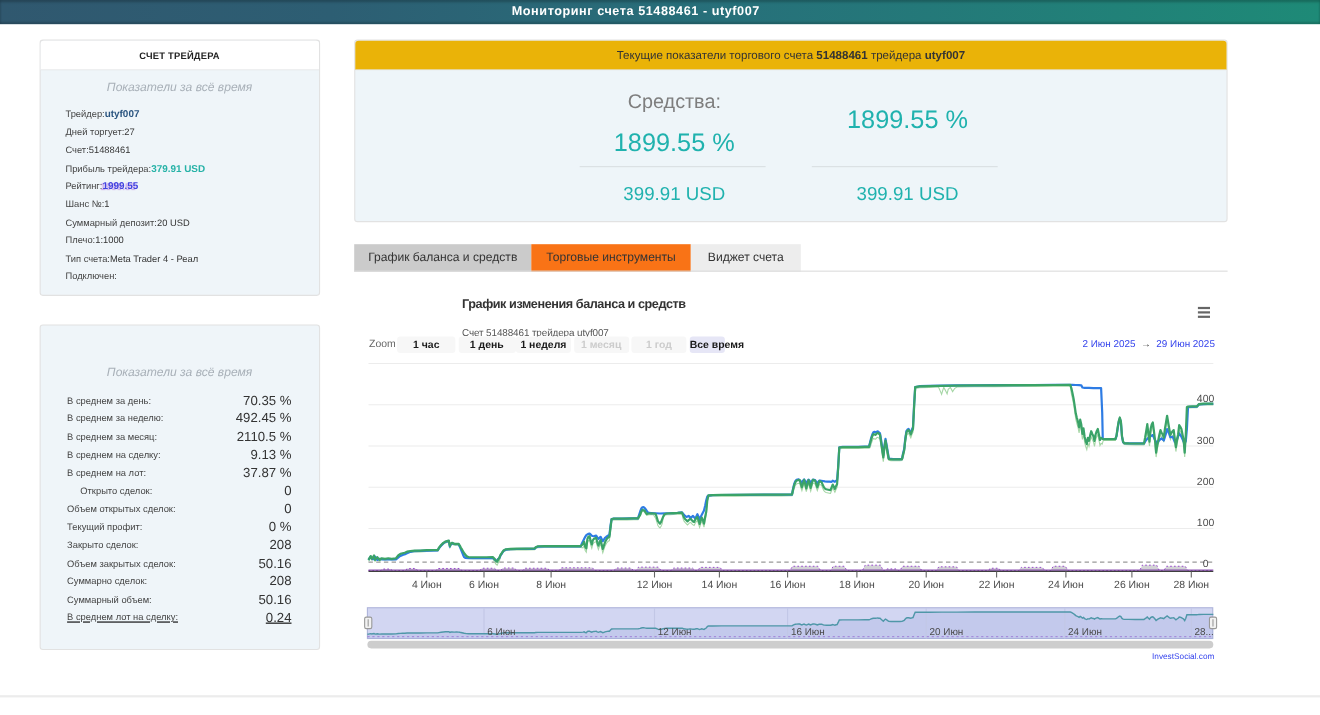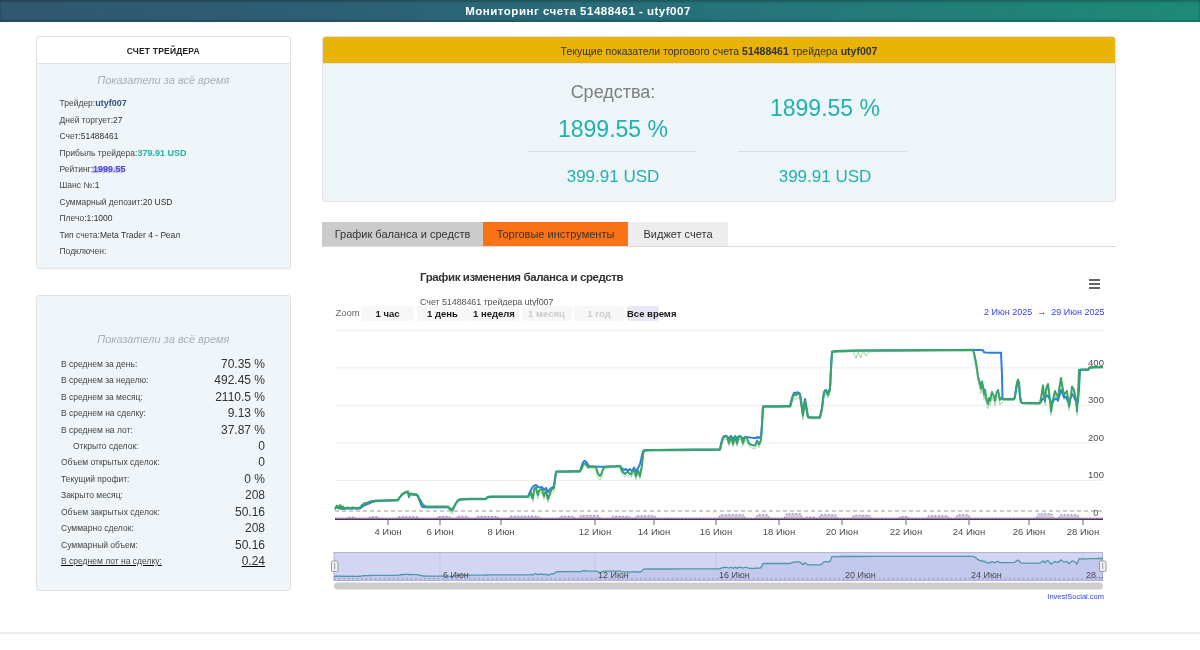--- a/index.html
+++ b/index.html
@@ -146,21 +146,21 @@
       </div>
 <div class="row2">
         <span class="lbl">Объем открытых сделок:</span>
         <span class="val2">0</span>
       </div>
 <div class="row2">
         <span class="lbl">Текущий профит:</span>
         <span class="val2">0 %</span>
       </div>
 <div class="row2">
-        <span class="lbl">Закрыто месяц:</span>
+        <span class="lbl">Закрыто сделок:</span>
         <span class="val2">208</span>
       </div>
 <div class="row2">
         <span class="lbl">Объем закрытых сделок:</span>
         <span class="val2">50.16</span>
       </div>
 <div class="row2">
         <span class="lbl">Суммарно сделок:</span>
         <span class="val2">208</span>
       </div>

